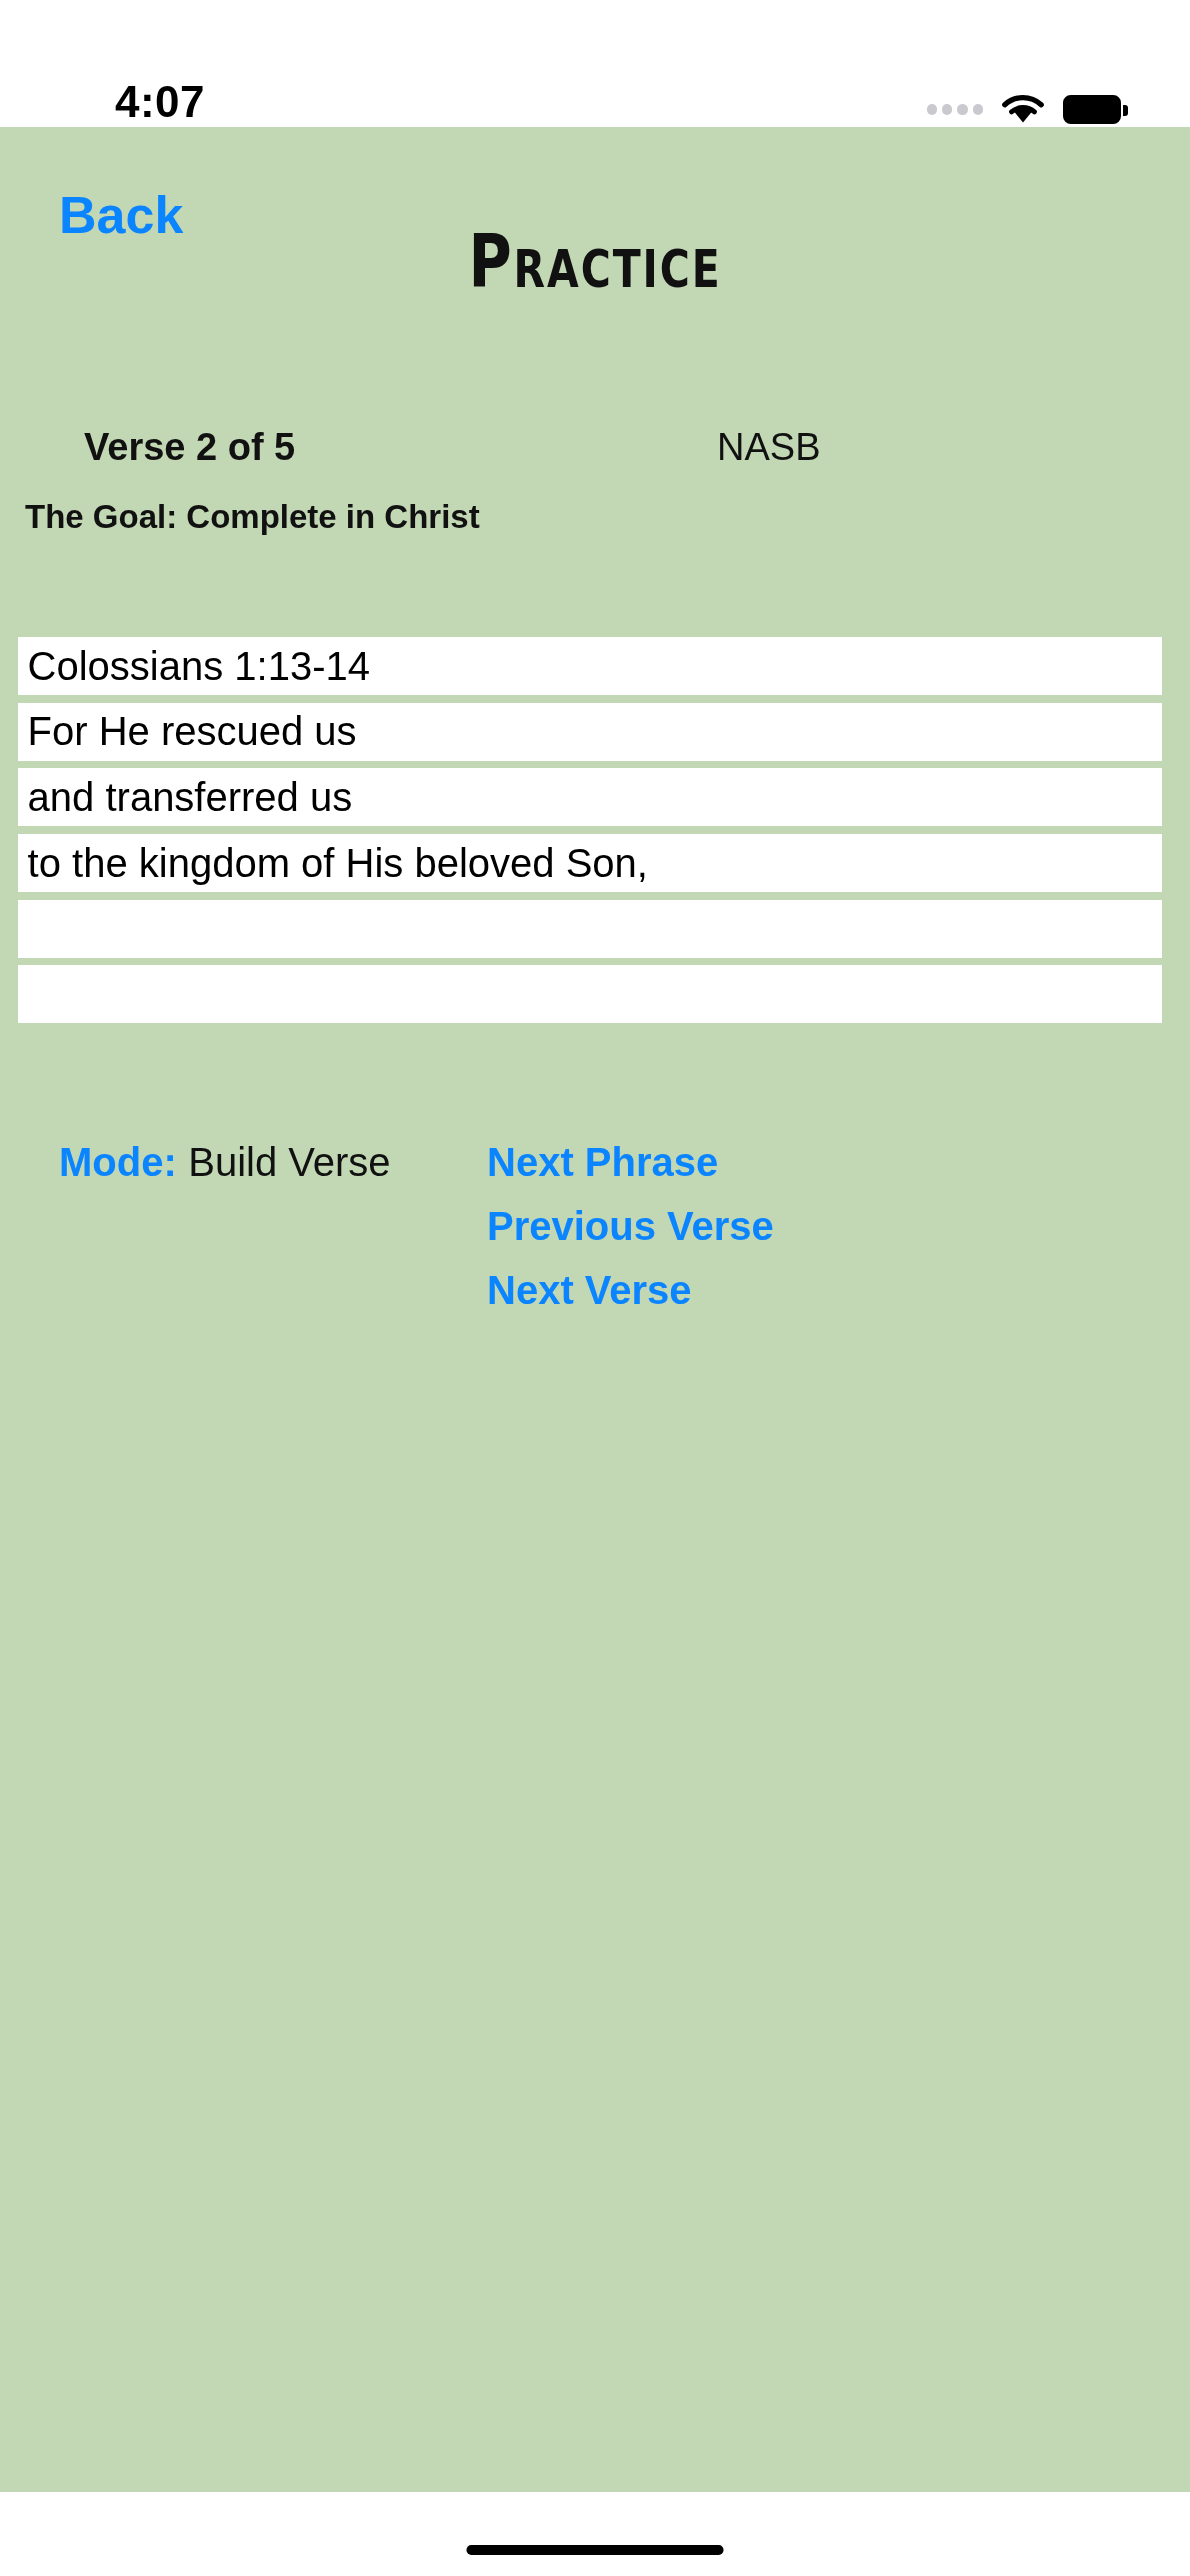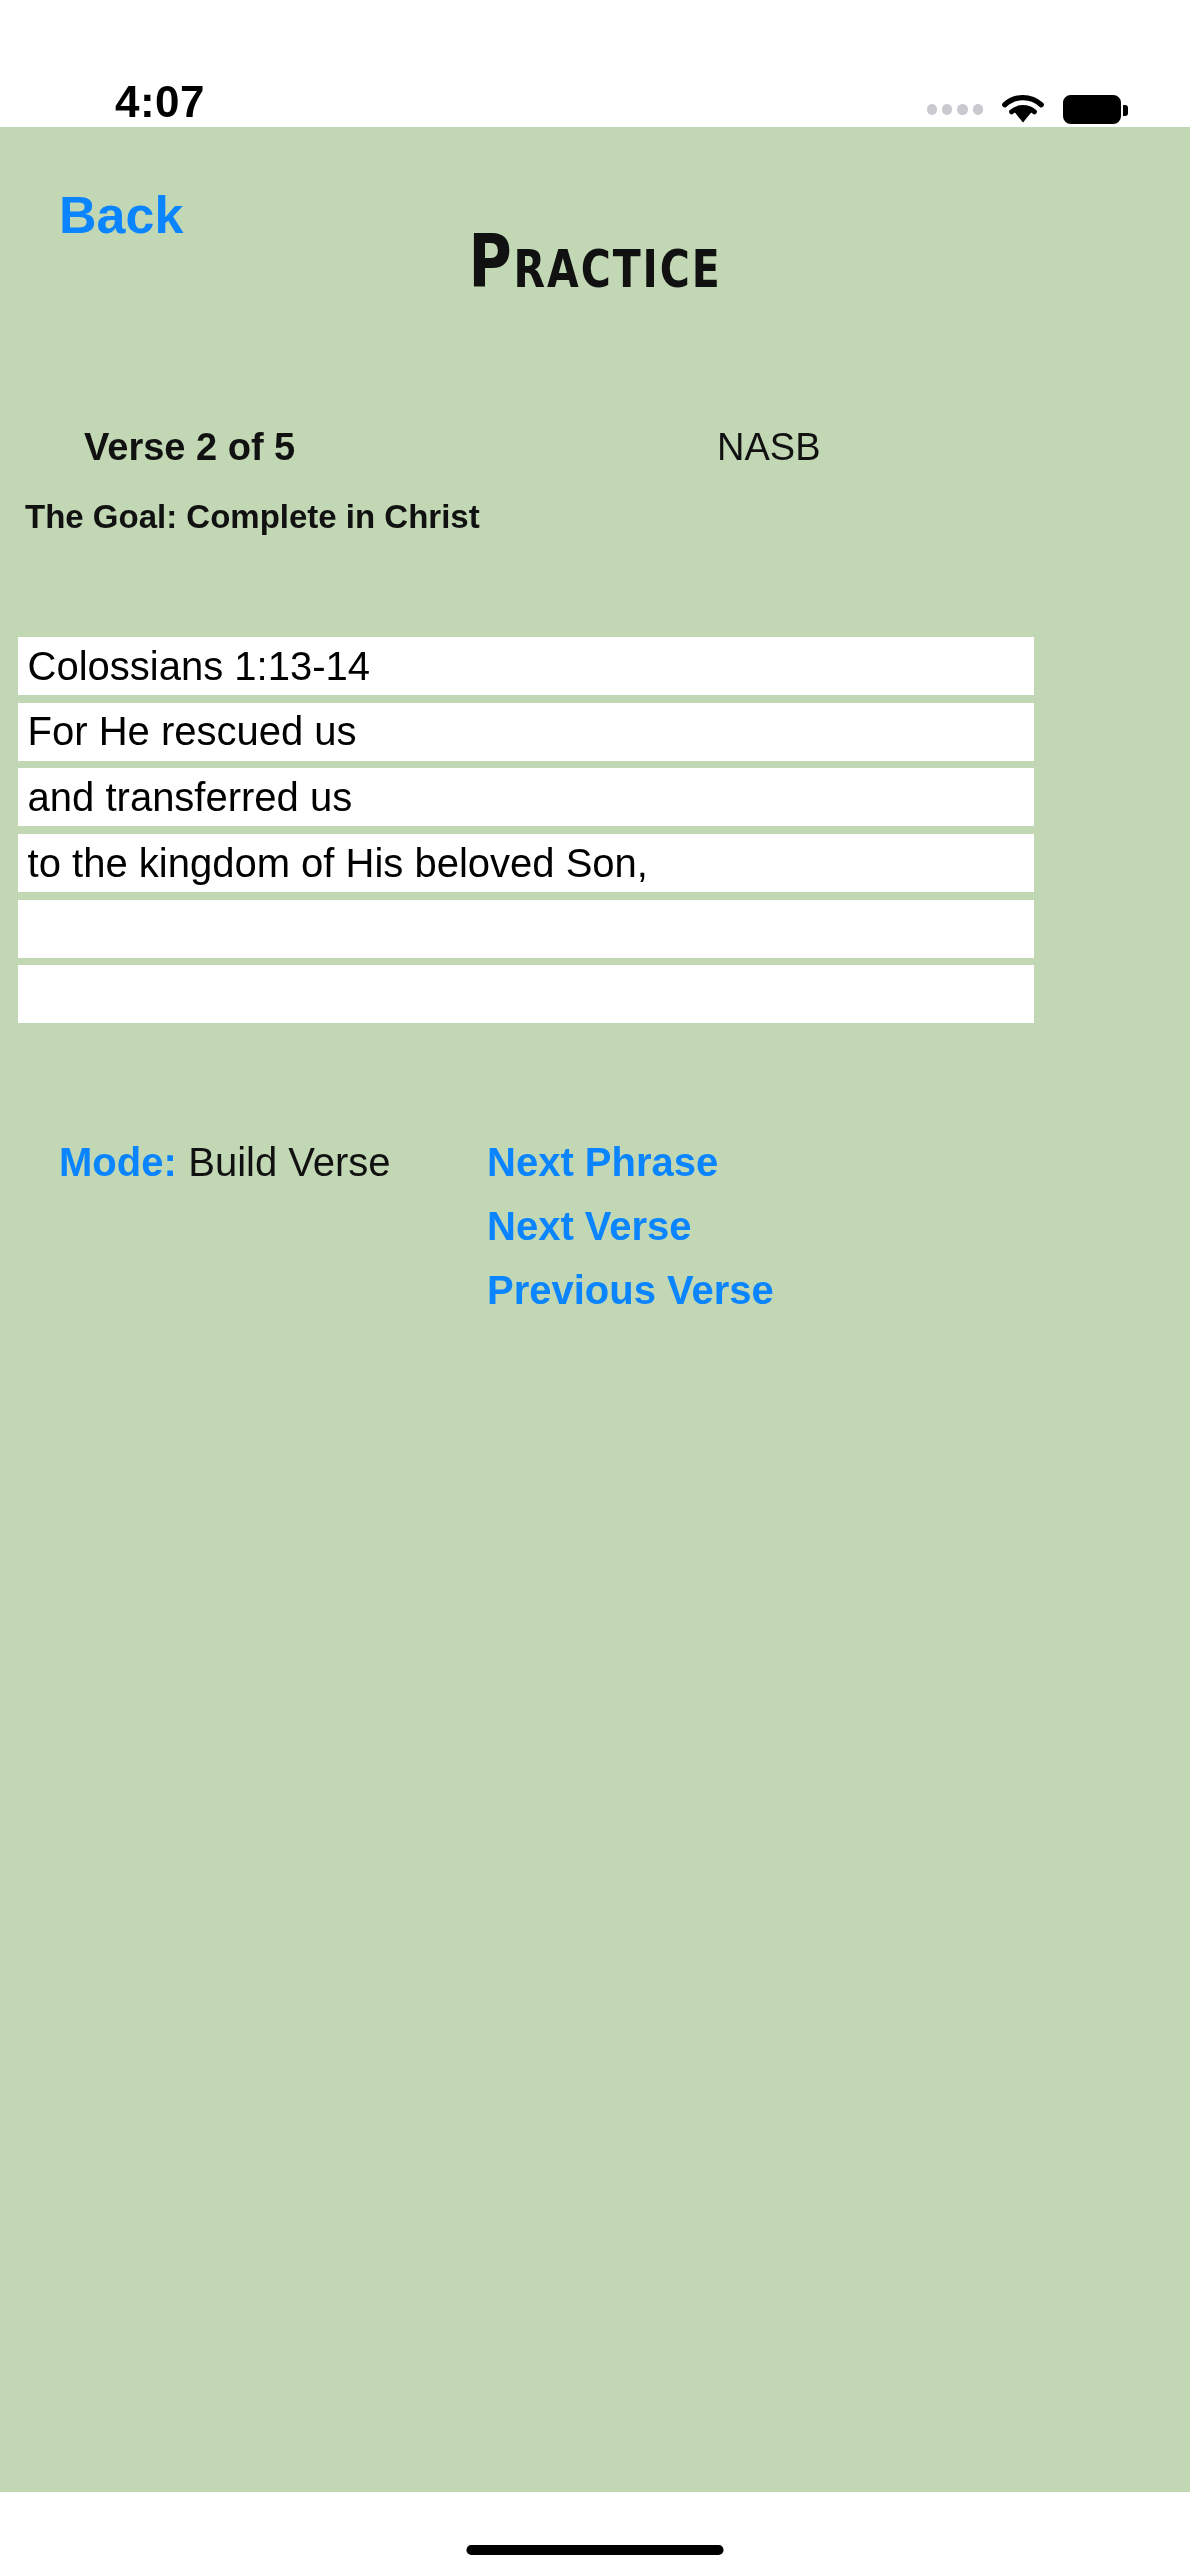--- a/index.html
+++ b/index.html
@@ -134,21 +134,21 @@
   }
 
   
   .phrase-list {
     position: absolute;
     top: 510px;
     left: 18px;
     width: 1146px;
   }
   .phrase-row {
-    width: 1016px;
+    width: 1144px;
     height: 58px;
     background: #ffffff;
     margin-bottom: 7.7px;
     display: flex;
     align-items: center;
     box-sizing: border-box;
     padding-left: 9.6px;
     font-size: 40px;
     color: #000000;
     overflow: hidden;
@@ -256,22 +256,22 @@
     <div class="phrase-row"></div>
   </div>
 
   <div class="controls">
     <div class="mode-row">
       <span class="mode-label">Mode:</span>
       <span class="mode-value">Build Verse</span>
     </div>
     <div class="action-links">
       <div class="action-link">Next Phrase</div>
+      <div class="action-link">Previous Verse</div>
       <div class="action-link">Next Verse</div>
-      <div class="action-link">Previous Verse</div>
     </div>
   </div>
 
 </div>
 
 <div class="home-bar-area">
   <div class="home-indicator"></div>
 </div>
 
 

